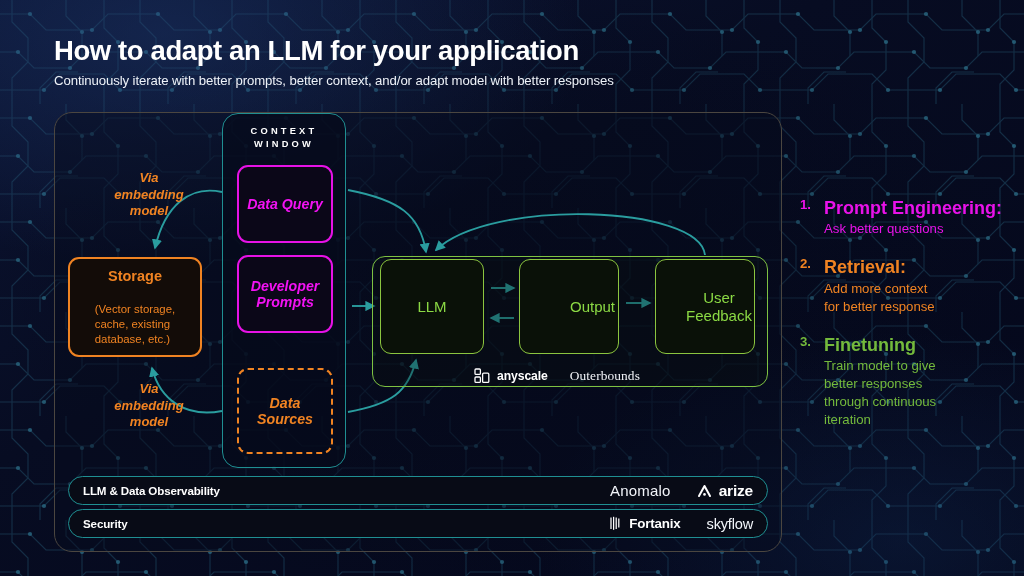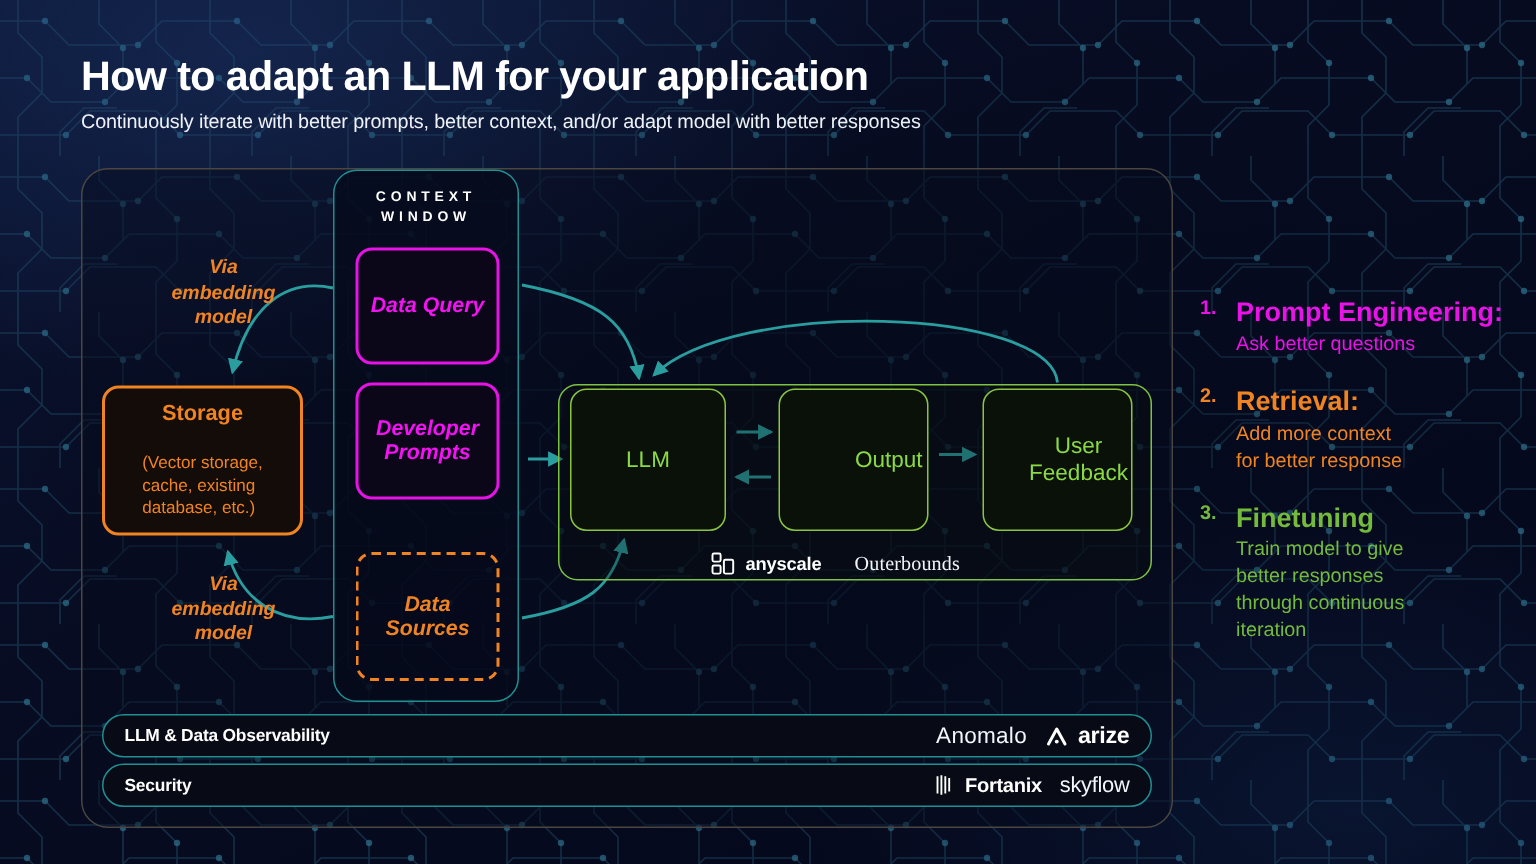--- a/index.html
+++ b/index.html
@@ -118,21 +118,21 @@
   
   .bottom-bar {
     position:absolute; left:68px; width:700px; height:29px;
     border:1.1px solid #1f8f92; border-radius:14.5px;
     background:#080b16; z-index:6;
     display:flex; align-items:center; padding:0 14px;
   }
   #bar-observability { top:476px; }
   #bar-security { top:509px; }
   .bar-label { font-size:11.6px; font-weight:bold; color:#ffffff; letter-spacing:-.15px; }
-  .bar-logos { margin-left:auto; display:flex; align-items:center; gap:12px; }
+  .bar-logos { margin-left:auto; display:flex; align-items:center; gap:26px; }
 
   #anomalo-label { font-size:15px; color:#f2f5fa; letter-spacing:.2px; }
   #arize-label { font-size:15.5px; font-weight:bold; color:#ffffff; letter-spacing:-.2px; }
   #fortanix-label { font-size:13.4px; font-weight:bold; color:#ffffff; letter-spacing:-.2px; }
   #skyflow-label { font-size:14.6px; color:#f2f5fa; letter-spacing:-.2px; }
 
   
   #steps-list { position:absolute; left:800px; top:196px; width:210px; z-index:6; }
   .step { display:flex; margin-bottom:17px; }
   .step-num { width:24px; flex:0 0 24px; font-size:13.2px; font-weight:bold; line-height:1.36; }

